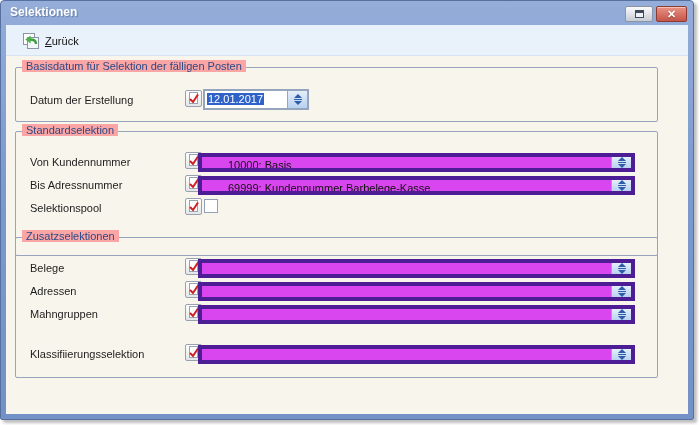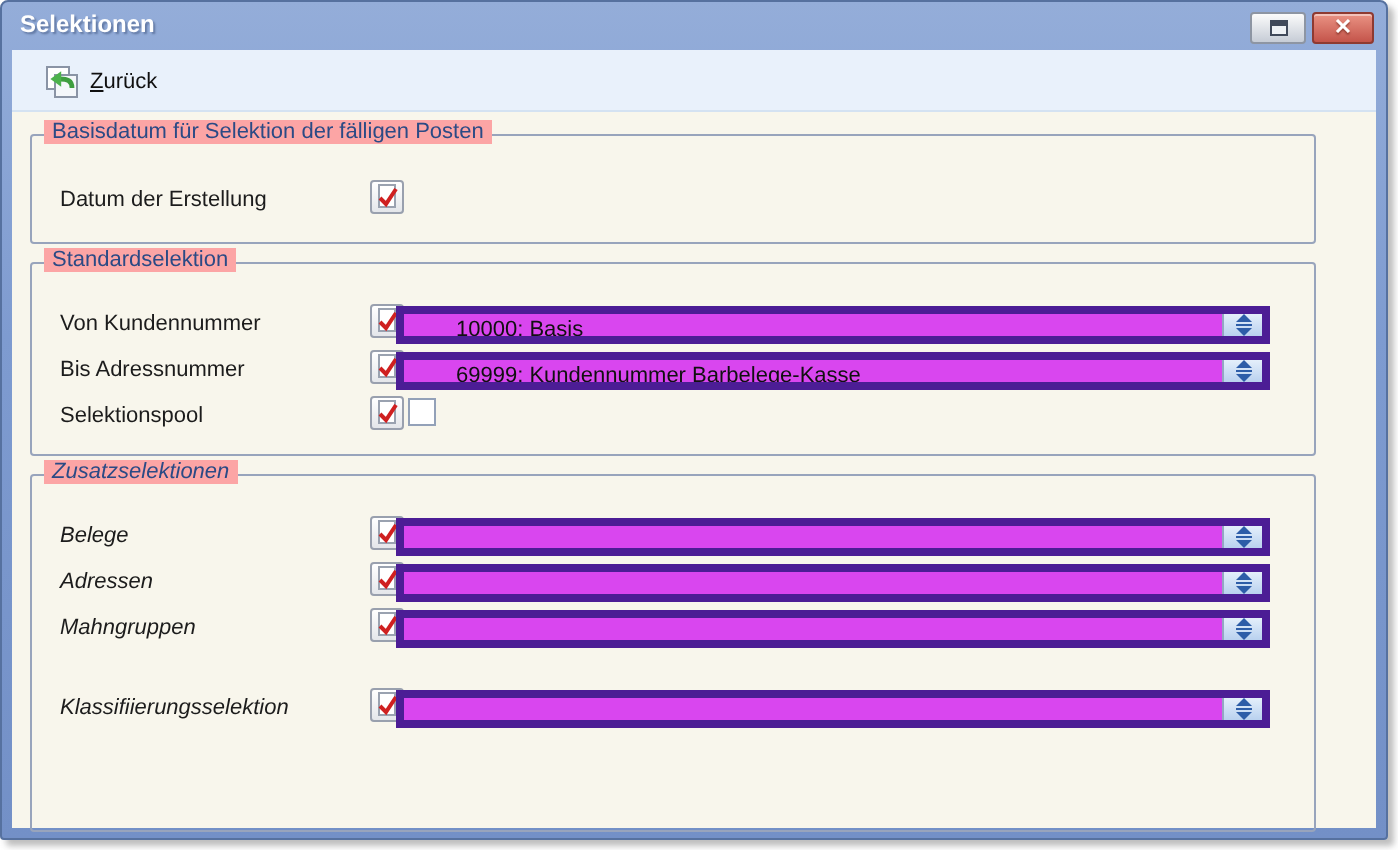--- a/index.html
+++ b/index.html
@@ -43,22 +43,22 @@
   }
   .back-btn .lbl { font-size:11px; color:#101010; }
   .back-btn .accel { text-decoration:underline; }
 
   
   .groupbox {
     position:absolute; left:9px; width:643px;
     border:1px solid #98a4bc; border-radius:2px;
   }
   .g1 { top:42px;  height:55px;  }
-  .g2 { top:106px; height:97px;  }
-  .g3 { top:212px; height:179px;font-style:italic; }
+  .g2 { top:106px; height:125px;  }
+  .g3 { top:212px; height:141px; }
   .legend {
     position:absolute; top:-8px; left:6px;
     background:#fca5a5; padding:0 4px;
     font-size:11px; color:#2b4a85; white-space:nowrap;
   }
   .rlabel { position:absolute; left:14px; font-size:11px; color:#1c1c1c; white-space:nowrap; }
 
   .check-btn {
     position:absolute; left:169px; width:17px; height:17px;
     background:linear-gradient(180deg,#ffffff,#e4e6ea);
@@ -131,20 +131,28 @@
     <div class="groupbox g1">
       <span class="legend">Basisdatum für Selektion der fälligen Posten</span>
 
       <span class="rlabel" style="top:26px">Datum der Erstellung</span>
       <div class="check-btn" style="top:22px">
         <svg width="13" height="13" viewBox="0 0 13 13">
           <rect x="2.5" y="0.5" width="8" height="11" fill="#ffffff" stroke="#9aa2b0"></rect>
           <path d="M3 7 L6 10 L11 2.5" stroke="#cf2020" stroke-width="2" fill="none"></path>
         </svg>
       </div>
+      <div class="date-control">
+        <span class="date-value"><span class="selected">12.01.2017</span></span>
+        <div class="spinner">
+          <i class="tri-up"></i>
+          <i class="tri-mid"></i>
+          <i class="tri-down"></i>
+        </div>
+      </div>
     </div>
 
     <div class="groupbox g2">
       <span class="legend">Standardselektion</span>
 
       <span class="rlabel" style="top:24px">Von Kundennummer</span>
       <div class="check-btn" style="top:20px">
         <svg width="13" height="13" viewBox="0 0 13 13">
           <rect x="2.5" y="0.5" width="8" height="11" fill="#ffffff" stroke="#9aa2b0"></rect>
           <path d="M3 7 L6 10 L11 2.5" stroke="#cf2020" stroke-width="2" fill="none"></path>

